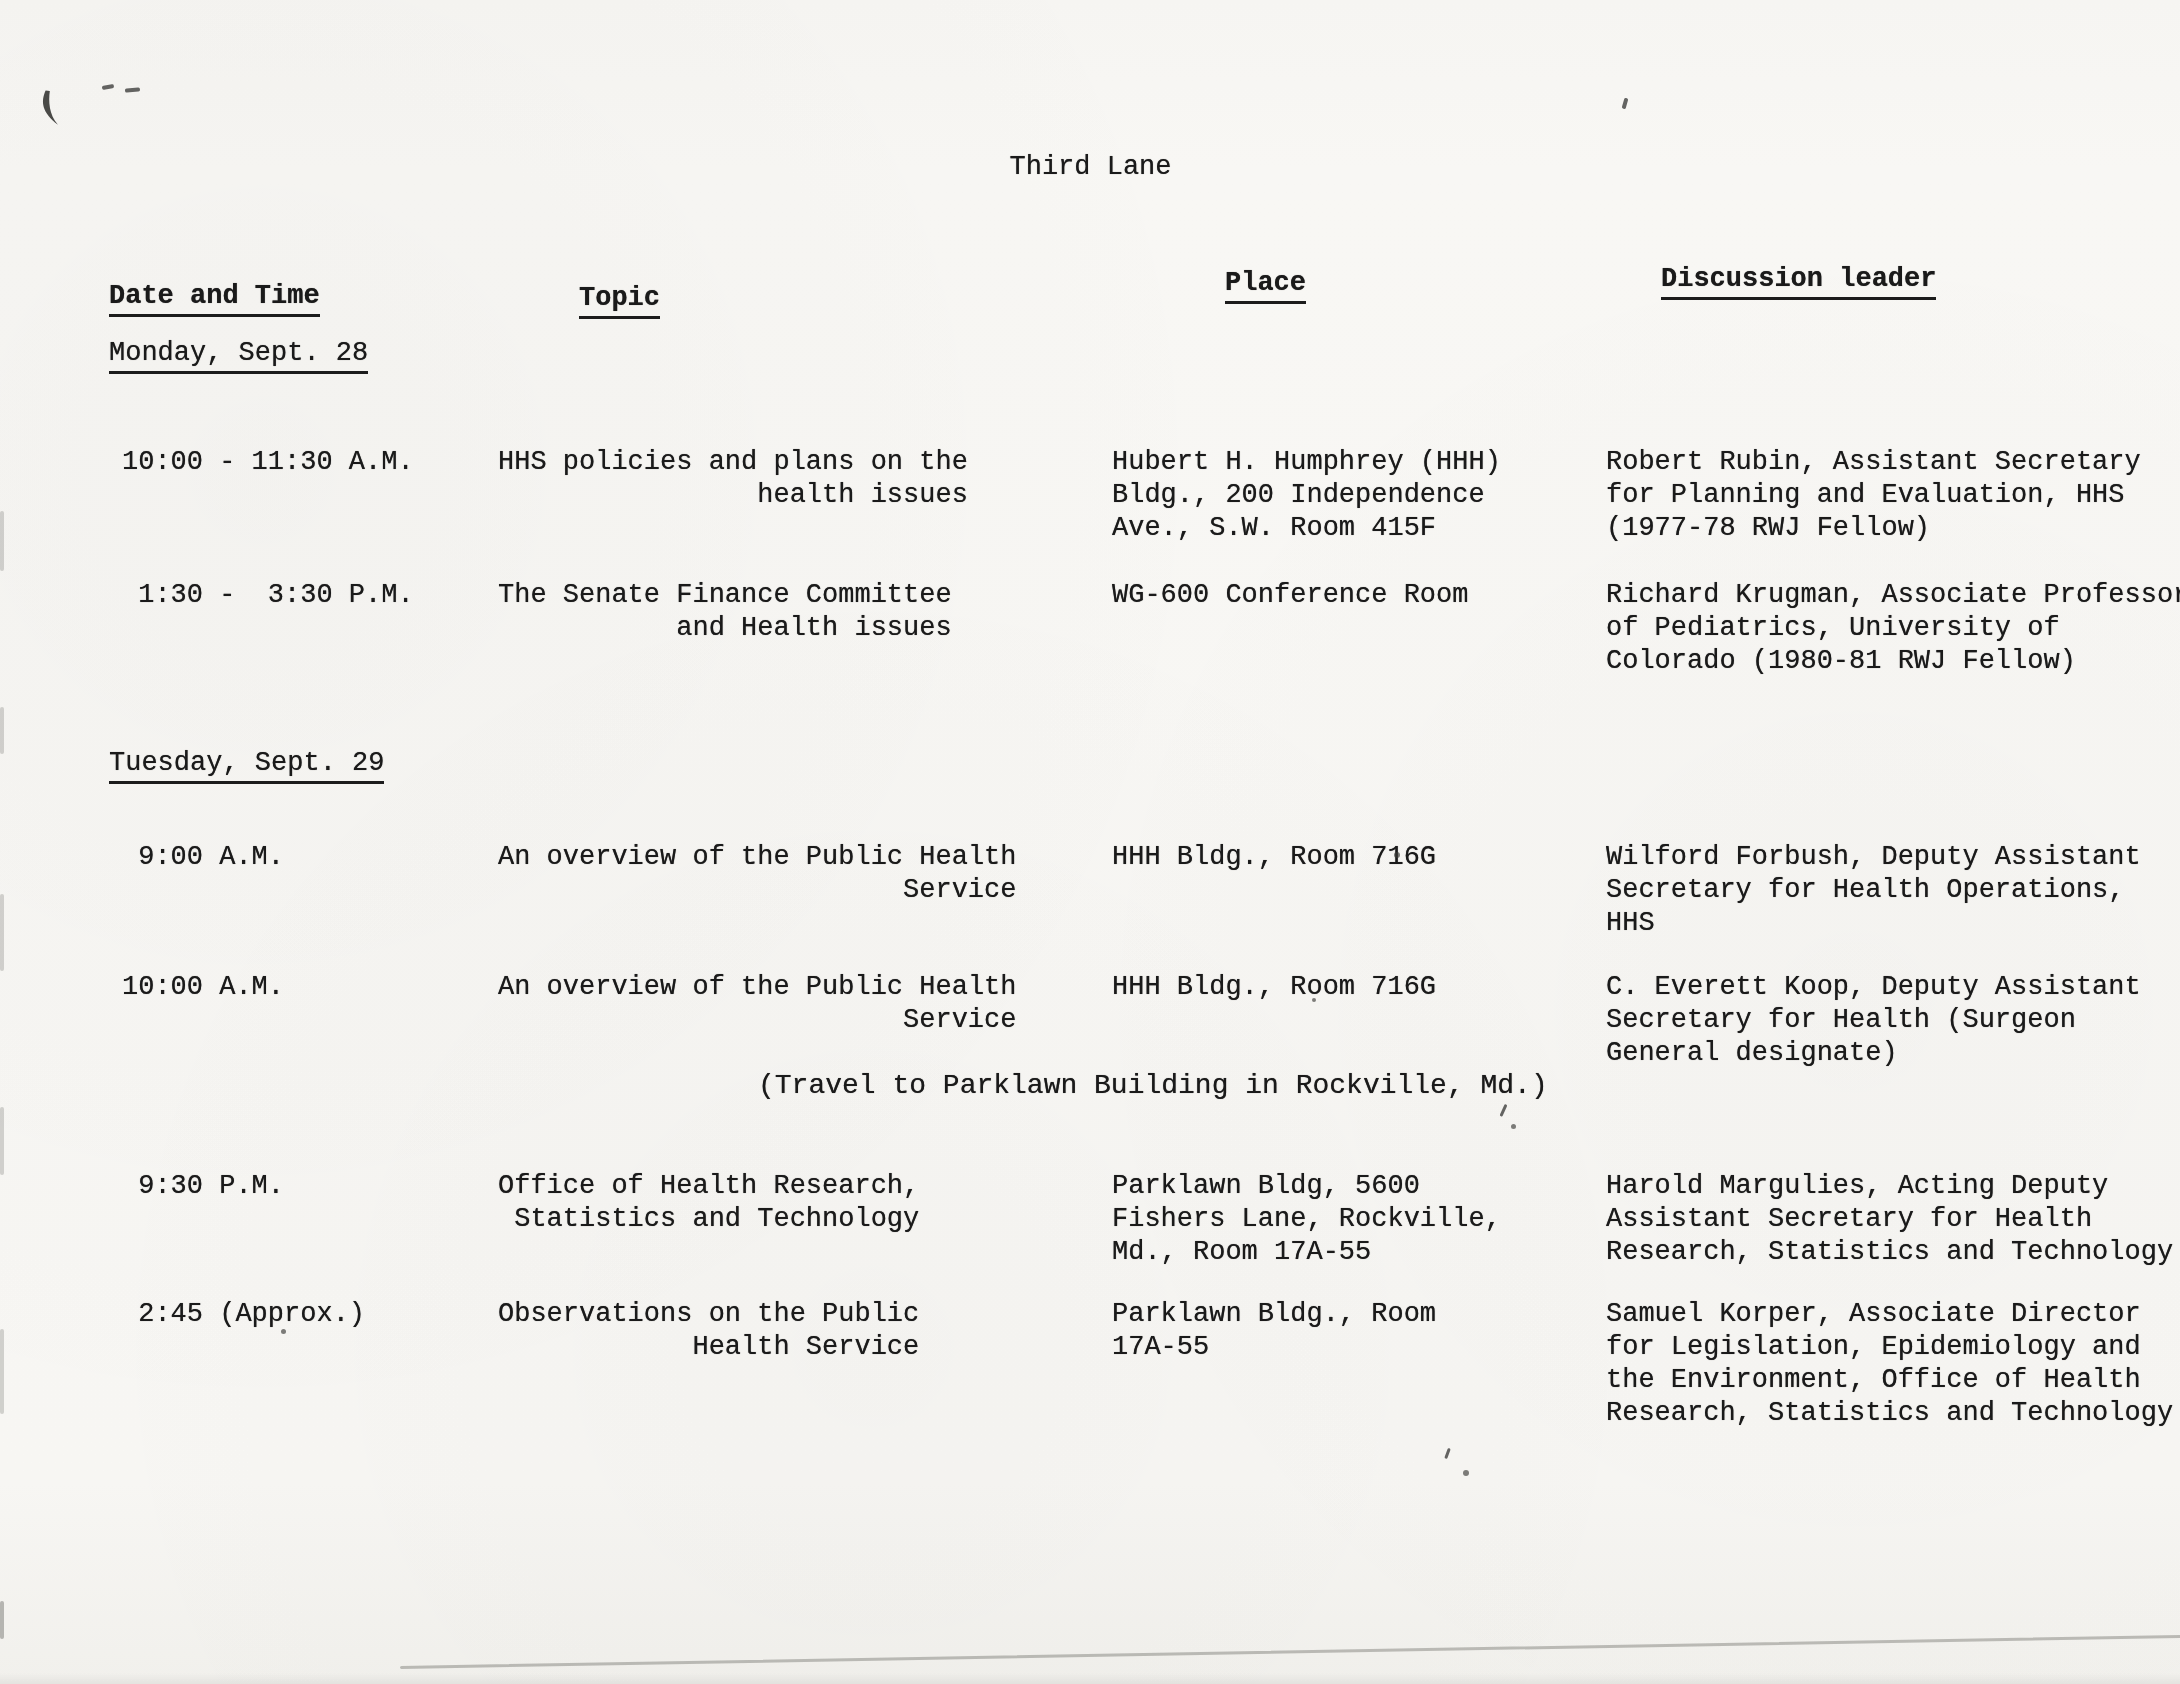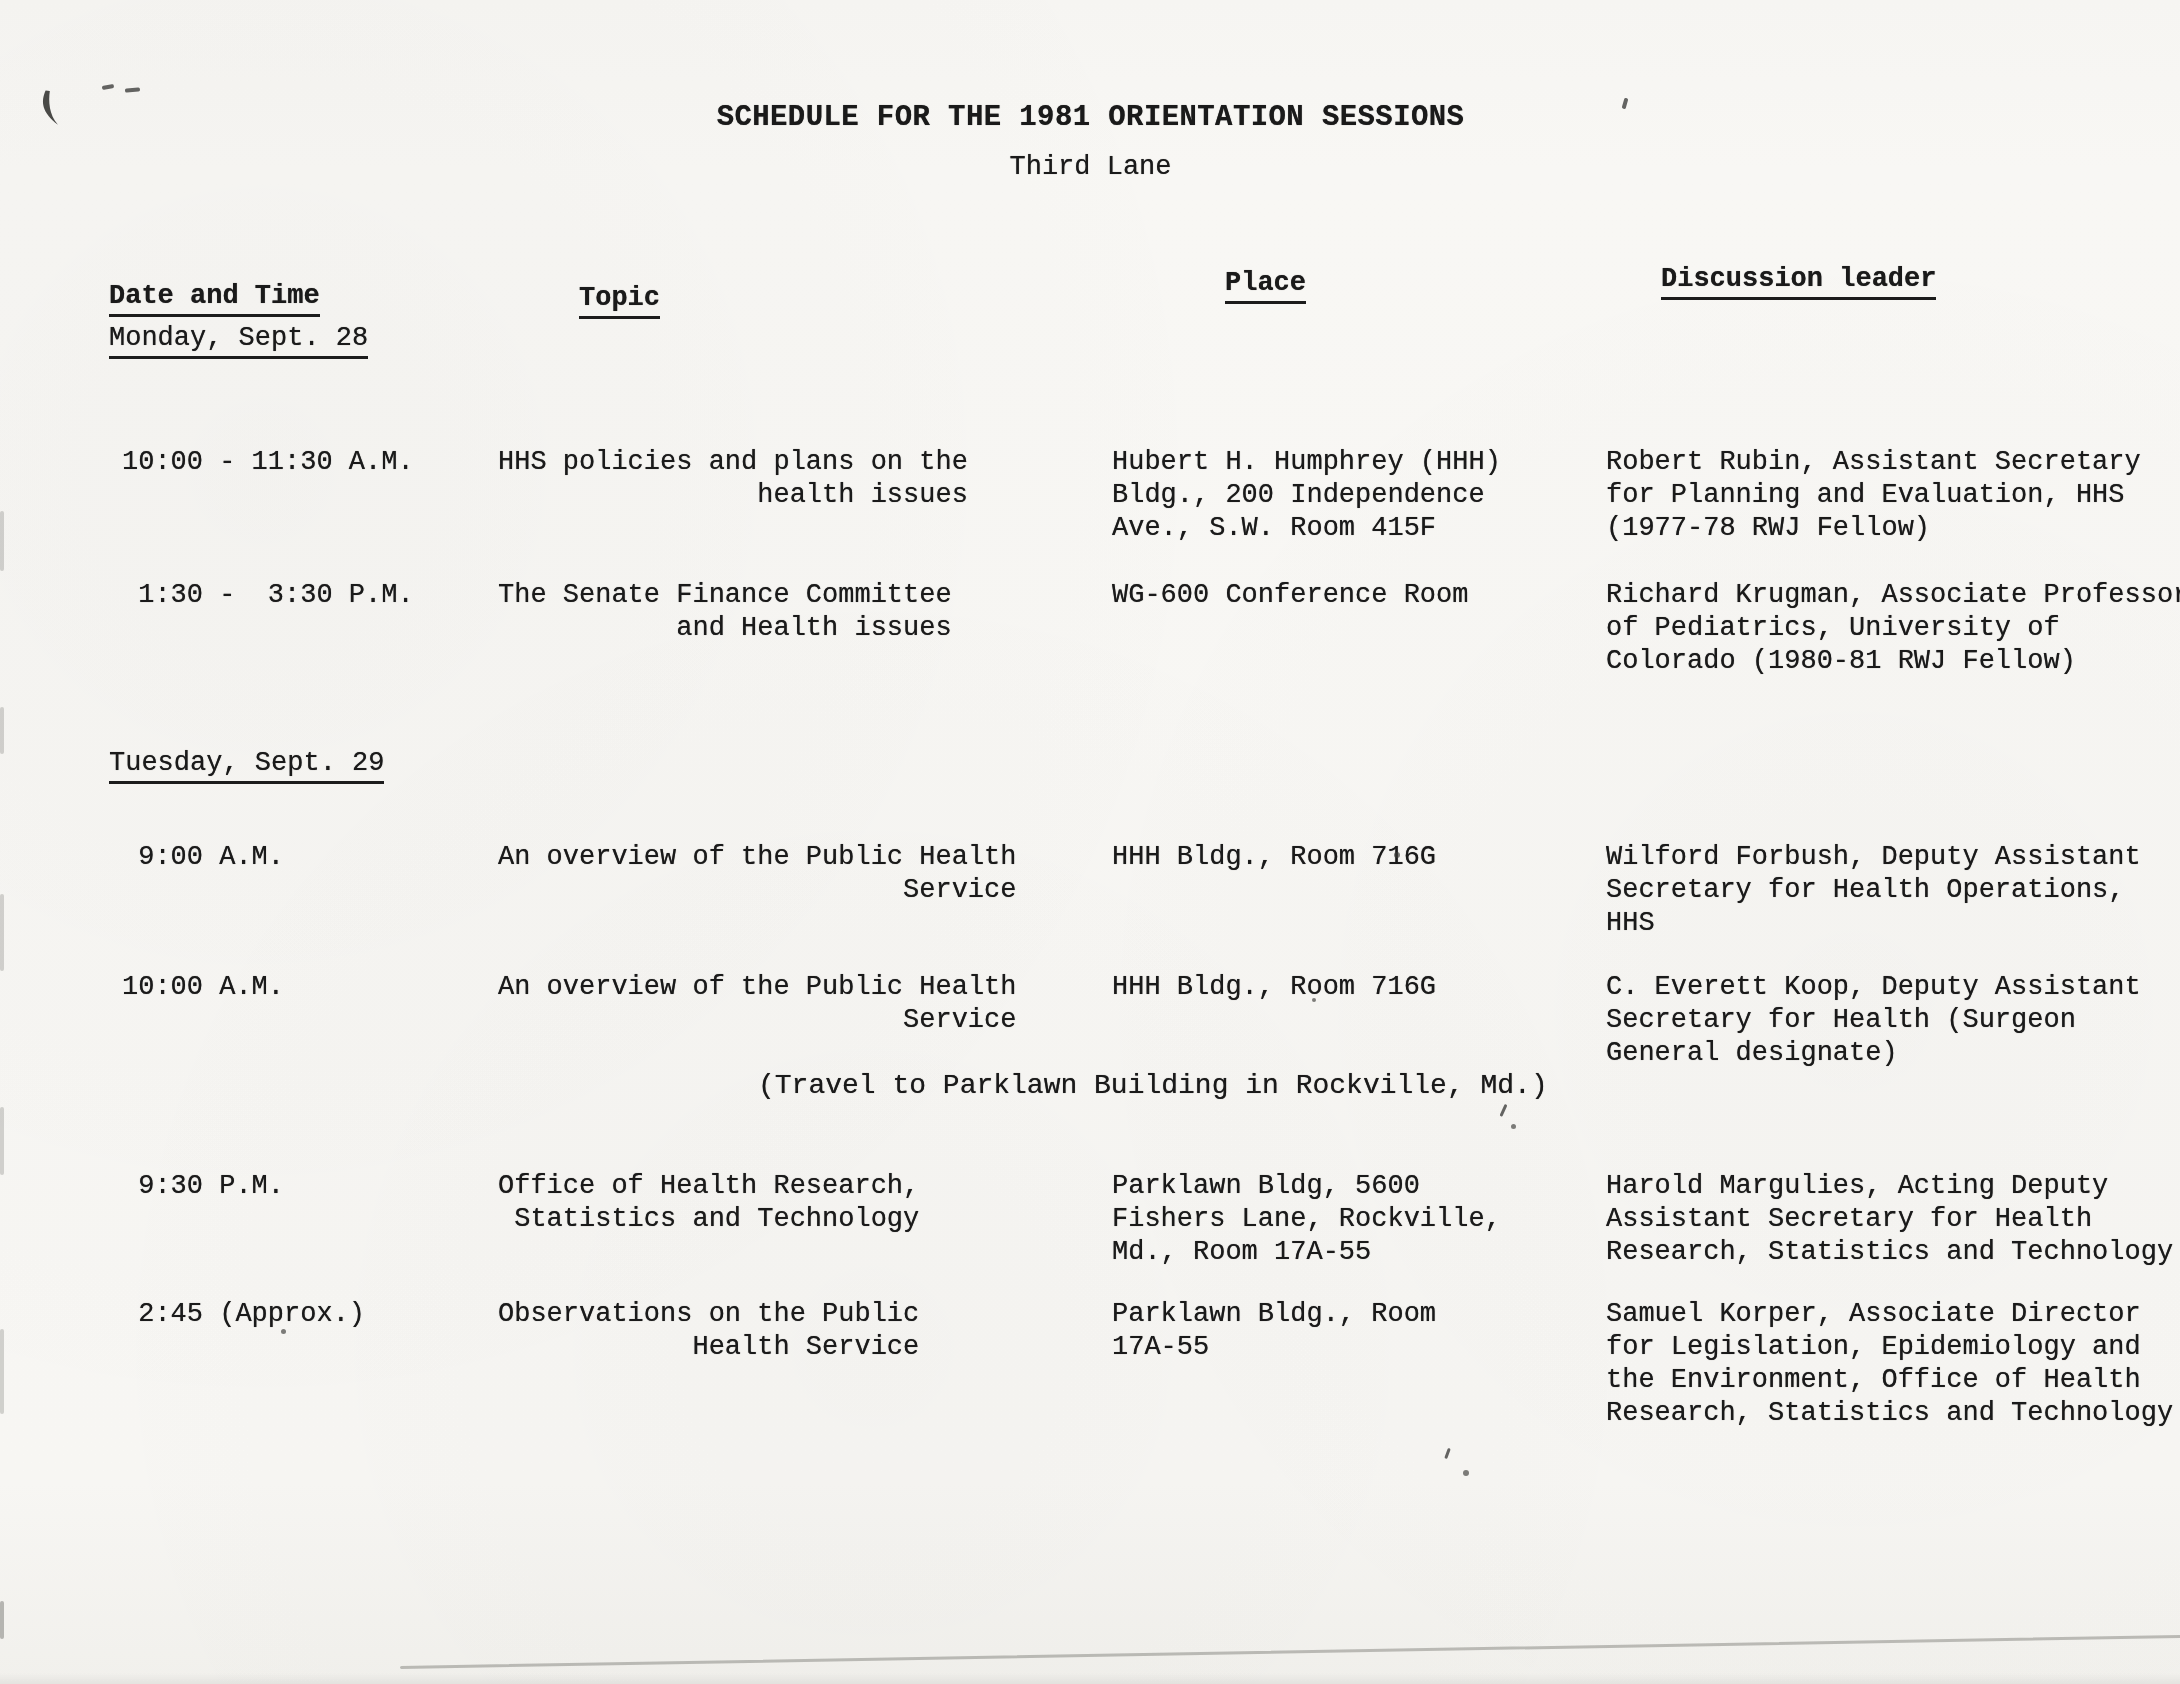--- a/index.html
+++ b/index.html
@@ -48,29 +48,28 @@
     left:400px;top:1666px;width:1831px;height:3.4px;
     background:#8d8d87;opacity:0.55;border-radius:1.7px;
     transform:rotate(-1deg);transform-origin:left center;
   }
 </style>
 </head>
 <body>
 
 <div class="page">
 
-  <div class="title">SCHEDULE FOR THE 1981 ORIENTATION SESSIONS</div>
   <div class="subtitle">Third Lane</div>
 
   <div class="colhead" style="left:109px;top:281px"><span class="u">Date and Time</span></div>
   <div class="colhead" style="left:579px;top:283px"><span class="u">Topic</span></div>
   <div class="colhead" style="left:1225px;top:268px"><span class="u">Place</span></div>
   <div class="colhead" style="left:1661px;top:264px"><span class="u">Discussion leader</span></div>
 
-  <div class="dayhead" style="left:109px;top:323px"><span class="u">Monday, Sept. 28</span></div>
+  <div class="dayhead" style="left:109px;top:338px"><span class="u">Monday, Sept. 28</span></div>
 
   <div class="row" style="top:414px">
     <div class="cell c-time">10:00 - 11:30 A.M.</div>
     <div class="cell c-topic">HHS policies and plans on the
 health issues</div>
     <div class="cell c-place">Hubert H. Humphrey (HHH)
 Bldg., 200 Independence
 Ave., S.W. Room 415F</div>
     <div class="cell c-leader">Robert Rubin, Assistant Secretary
 for Planning and Evaluation, HHS

